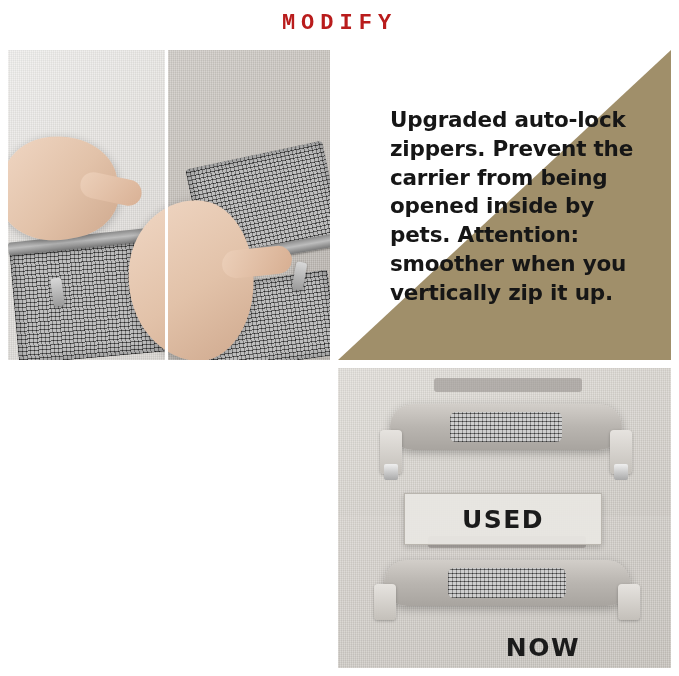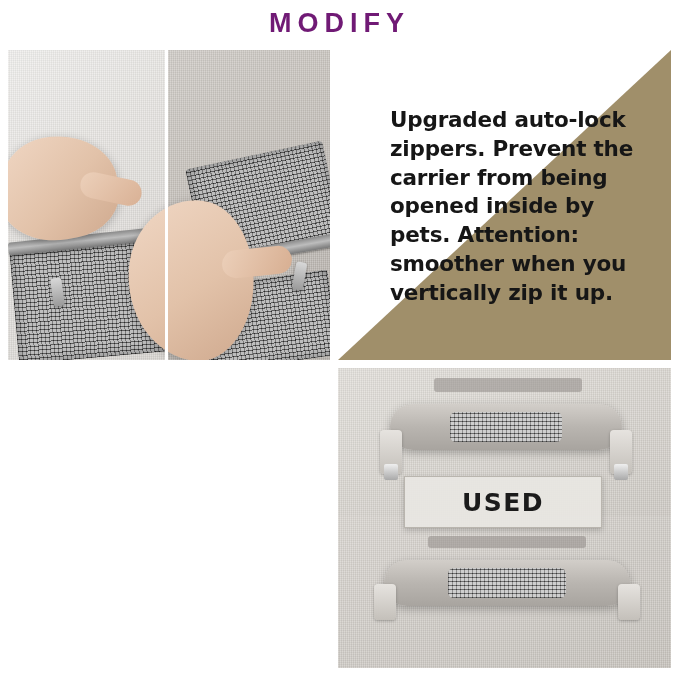--- a/index.html
+++ b/index.html
@@ -26,25 +26,25 @@
     top: 0;
     left: 0;
     width: 679px;
     height: 46px;
     display: flex;
     align-items: center;
     justify-content: center;
     background: #ffffff;
   }
   .title-text {
-    font-family: Liberation Sans, sans-serif;
+    font-family: Liberation Mono, monospace;
     font-weight: bold;
-    font-size: 27px;
+    font-size: 22px;
     letter-spacing: 6px;
-    color: #701a75;
+    color: #b91c1c;
   }
 
   
   .quad {
     position: absolute;
     overflow: hidden;
   }
   .q-tl { left: 8px;   top: 50px;  width: 322px; height: 310px; }
   .q-tr { left: 338px; top: 50px;  width: 333px; height: 310px; }
   .q-bl { left: 8px;   top: 368px; width: 322px; height: 300px; }
@@ -228,21 +228,21 @@
     border: 1px solid #b9b5ae;
     box-shadow: 0 2px 6px rgba(0,0,0,0.2);
   }
   .label-box span {
     font-family: "DejaVu Sans", sans-serif;
     font-weight: bold;
     font-size: 25px;
     letter-spacing: 1.5px;
     color: #1b1b1b;
   }
-  .label-used { left: 66px; top: 108px; width: 196px; height: 50px; }
+  .label-used { left: 66px; top: 125px; width: 196px; height: 50px; }
   .label-now {
     left: 110px; top: 258px; width: 190px; height: 42px;
     background: transparent;
     border: none;
     box-shadow: none;
   }
   .vent-slot {
     position: absolute;
     background: #8f8b86;
     border-radius: 3px;
@@ -313,16 +313,19 @@
       <div class="roll roll-bot">
         <div class="roll-mesh"></div>
       </div>
       <div class="strap" style="left:36px; top:216px; height:36px;"></div>
       <div class="strap" style="left:280px; top:216px; height:36px;"></div>
       <div class="vent-slot" style="left:90px; top:168px; width:158px; height:12px;"></div>
 
       <div class="label-box label-used">
         <span>USED</span>
       </div>
+      <div class="label-box label-now">
+        <span>NOW</span>
+      </div>
     </div>
   </div>
 
 </div>
 
 </body></html>

